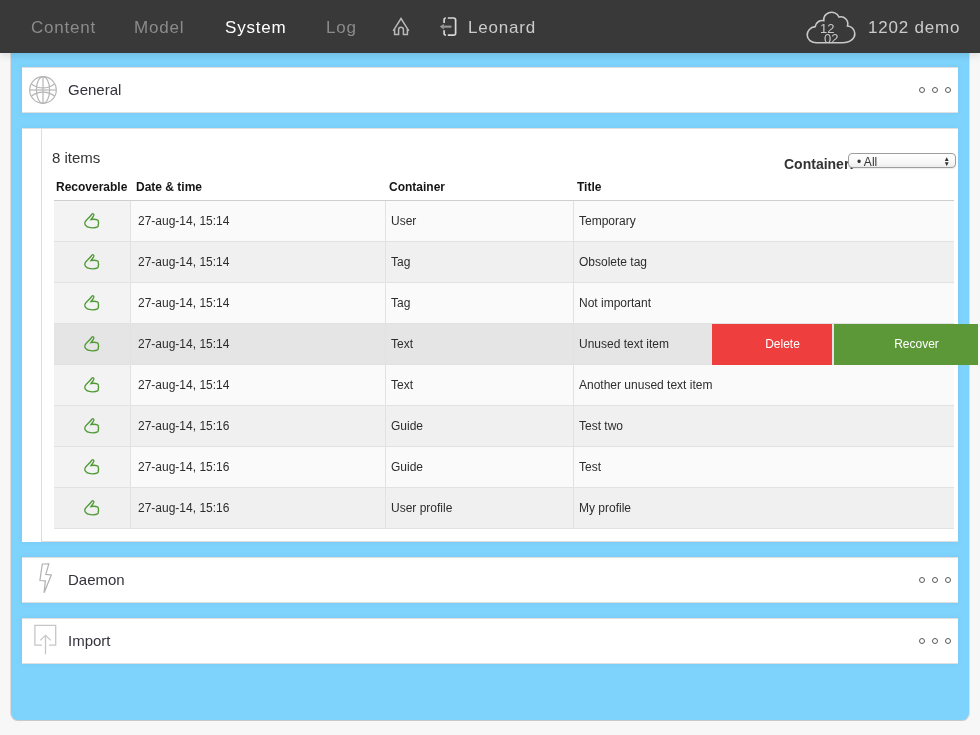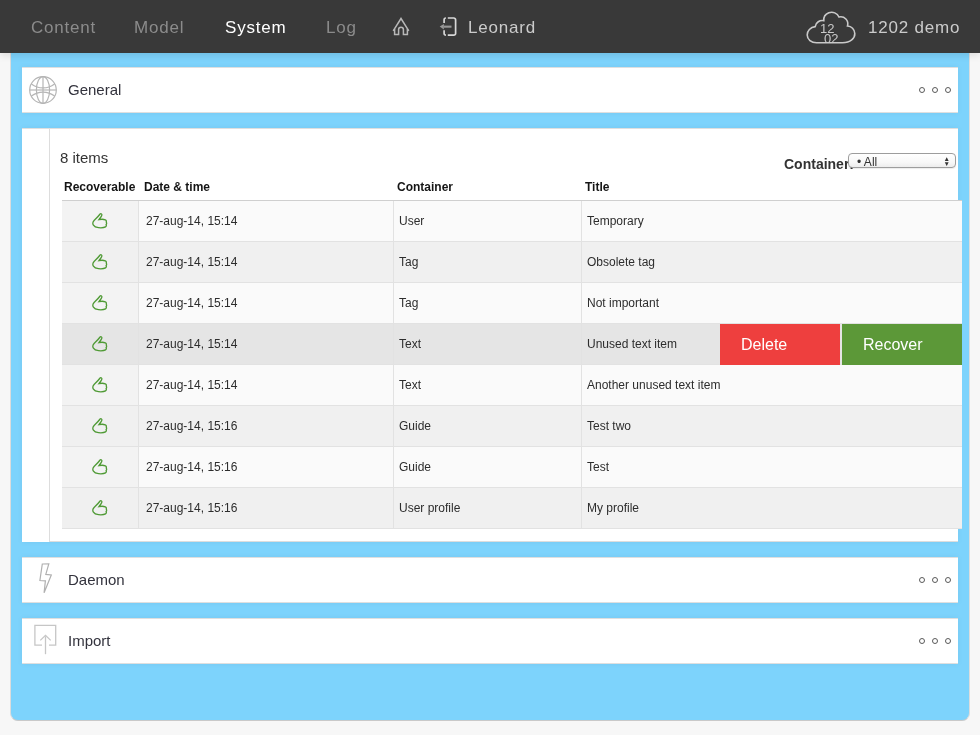--- a/index.html
+++ b/index.html
@@ -20,21 +20,21 @@
   background:#fff; box-shadow:0 0 6px rgba(0,0,0,0.05); }
 .gap { height:15px; }
 .gap2 { height:15px; }
 .hdr { position:relative; height:44px; }
 .hdr .ttl { position:absolute; left:46px; top:0; line-height:44px; font-size:15px; color:#33333d; }
 .hdr .ico { position:absolute; left:8px; top:8px; }
 .dots { position:absolute; right:7px; top:0; height:44px; display:flex; align-items:center; gap:7px; }
 .dot-o { width:6px; height:6px; border:1px solid #5a5a5a; border-radius:50%; }
 .dot-f { width:6px; height:6px; background:#4a4a4a; border-radius:50%; }
 
-.exp { margin-left:27px; border-left:1px solid #ddd; border-bottom:1px solid #ddd;
+.exp { margin-left:19px; border-left:1px solid #ddd; border-bottom:1px solid #ddd;
   padding:0 0 12px 0; position:relative; }
 .exp-top { position:relative; height:46px; }
 .items { position:absolute; left:10px; top:20px; font-size:15px; color:#333; }
 .contlbl { position:absolute; right:104px; top:27px; font-size:14px; font-weight:bold; color:#333; }
 .sel { position:absolute; right:2px; top:24px; width:108px; height:15px; border:1px solid #9d9d9d;
   border-radius:4px; background:linear-gradient(#ffffff, #f7f7f7 65%, #ececec);
   box-shadow:0 1px 1px rgba(0,0,0,0.08); font-size:12px; color:#333; }
 .sel .txt { position:absolute; left:8px; top:1px; }
 .sel .arr { position:absolute; right:5px; top:1.5px; font-size:6.5px; color:#333; line-height:5.5px; }
 
@@ -47,24 +47,24 @@
 .c2 { position:absolute; left:76px; top:0; width:255px; height:40px; border-left:1px solid #e2e2e2; }
 .c3 { position:absolute; left:331px; top:0; width:188px; height:40px; border-left:1px solid #e2e2e2; }
 .c4 { position:absolute; left:519px; top:0; width:381px; height:40px; border-left:1px solid #e2e2e2;padding-left:48px; }
 .row .txt { position:absolute; left:7px; top:0; line-height:41px; }
 .c3 .txt, .c4 .txt { left:5px; }
 .odd .c1 { background:#f3f3f3; }
 .odd .c2, .odd .c3, .odd .c4 { background:#fafafa; }
 .even .c1, .even .c2, .even .c3, .even .c4 { background:#f0f0f0; }
 .hov .c1, .hov .c2, .hov .c3, .hov .c4 { background:#e5e5e5; }
 .thumb { position:absolute; left:30px; top:11px; }
-.btn { position:absolute; top:0; height:41px; line-height:41px; 
-  color:#fff; font-size:16px; z-index:3;padding-left:21px; }
+.btn { position:absolute; top:0; height:41px; line-height:41px; text-align:center;
+  color:#fff; font-size:12px; z-index:3;padding-left:21px; }
 .btn-del { left:658px; width:120px; background:#ee3f3e; }
-.btn-rec { left:780px; width:120px; background:#5c9838; }
+.btn-rec { left:780px; width:144px; background:#5c9838; }
 </style>
 </head>
 <body>
 <div class="nav">
   <div class="item" style="left:31px;">Content</div>
   <div class="item" style="left:134px;">Model</div>
   <div class="item active" style="left:225px;">System</div>
   <div class="item" style="left:326px;">Log</div>
   <svg class="navicon" style="left:392px; top:17px;" width="18" height="19" viewBox="0 0 18 19">
     <path d="M1.2 13.8 L9 1.5 L16.8 13.8" fill="none" stroke="#b8b8b8" stroke-width="1.5"></path>

